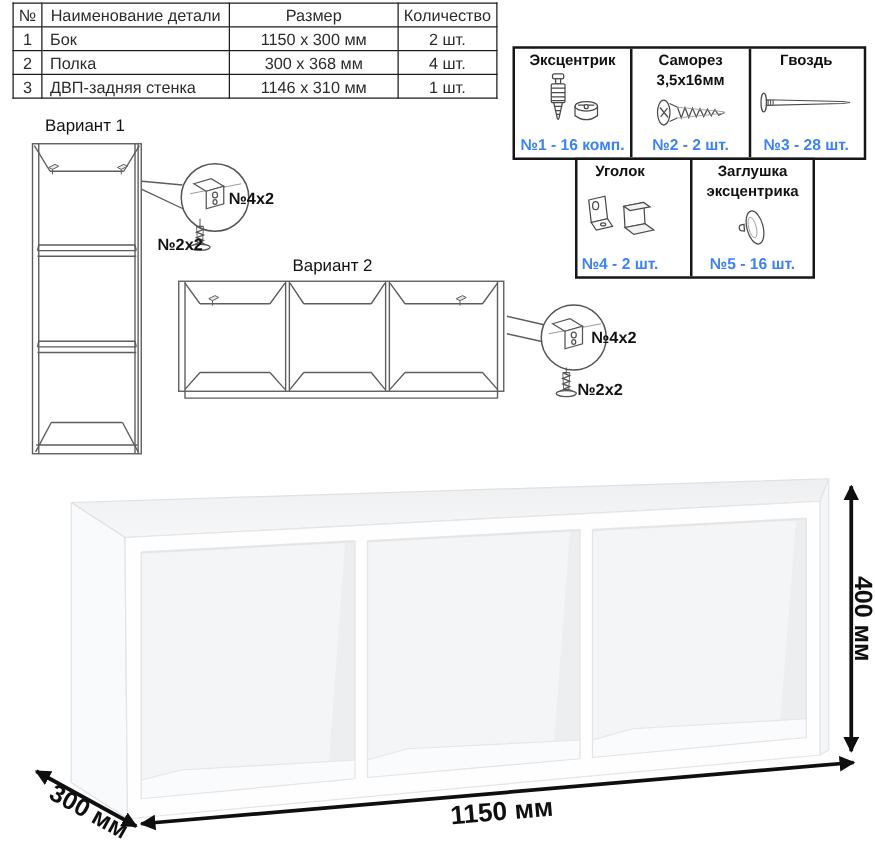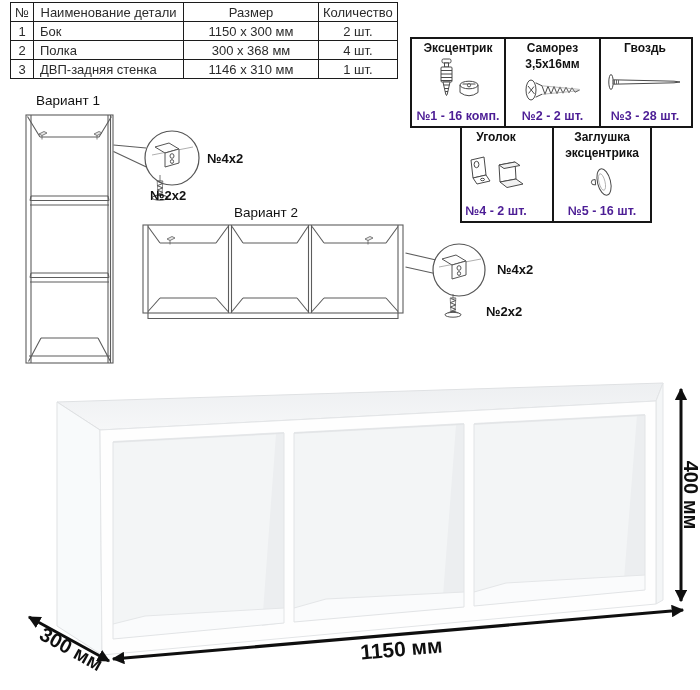--- a/index.html
+++ b/index.html
@@ -11,23 +11,23 @@
   table.parts { border-collapse:collapse; table-layout:fixed; }
   table.parts td { border:1.6px solid #1c1c1c; font-size:13px; height:19px;
                    padding:0 4px; text-align:center; color:#2b2b2b; white-space:nowrap; }
   table.parts td.name { text-align:left; padding-left:6px; }
   
   .hw-box { position:absolute; border:2px solid #161616; background:#fff; }
   .hw-div { position:absolute; top:0; bottom:0; width:2px; background:#161616; }
   .hw-cell { position:absolute; top:0; bottom:0; display:flex; flex-direction:column; align-items:center; }
   .hw-title { font-weight:bold; font-size:12px; line-height:13px; margin-top:3px; text-align:center; color:#111; }
   .hw-icon { flex:1; display:flex; align-items:center; justify-content:center; width:100%; }
-  .hw-label { font-weight:bold; font-size:12.5px; margin-bottom:3px; color:#4c1d95; white-space:nowrap; }
+  .hw-label { font-weight:bold; font-size:12.5px; margin-bottom:3px; color:#3b82f6; white-space:nowrap; }
   .v-title { position:absolute; font-weight:normal; font-size:13.5px; color:#111; white-space:nowrap; }
-  .callout-label { position:absolute; font-weight:bold; font-size:13px; color:#111; white-space:nowrap;margin-left:24px; }
+  .callout-label { position:absolute; font-weight:bold; font-size:13px; color:#111; white-space:nowrap; }
   svg { display:block; }
   .lineart { stroke:#5d5d5d; stroke-width:1.1; fill:none; }
 </style>
 </head>
 <body>
 
 <div class="page">
 
   <table class="parts abs" style="left:10px; top:2px;">
     <tbody>

